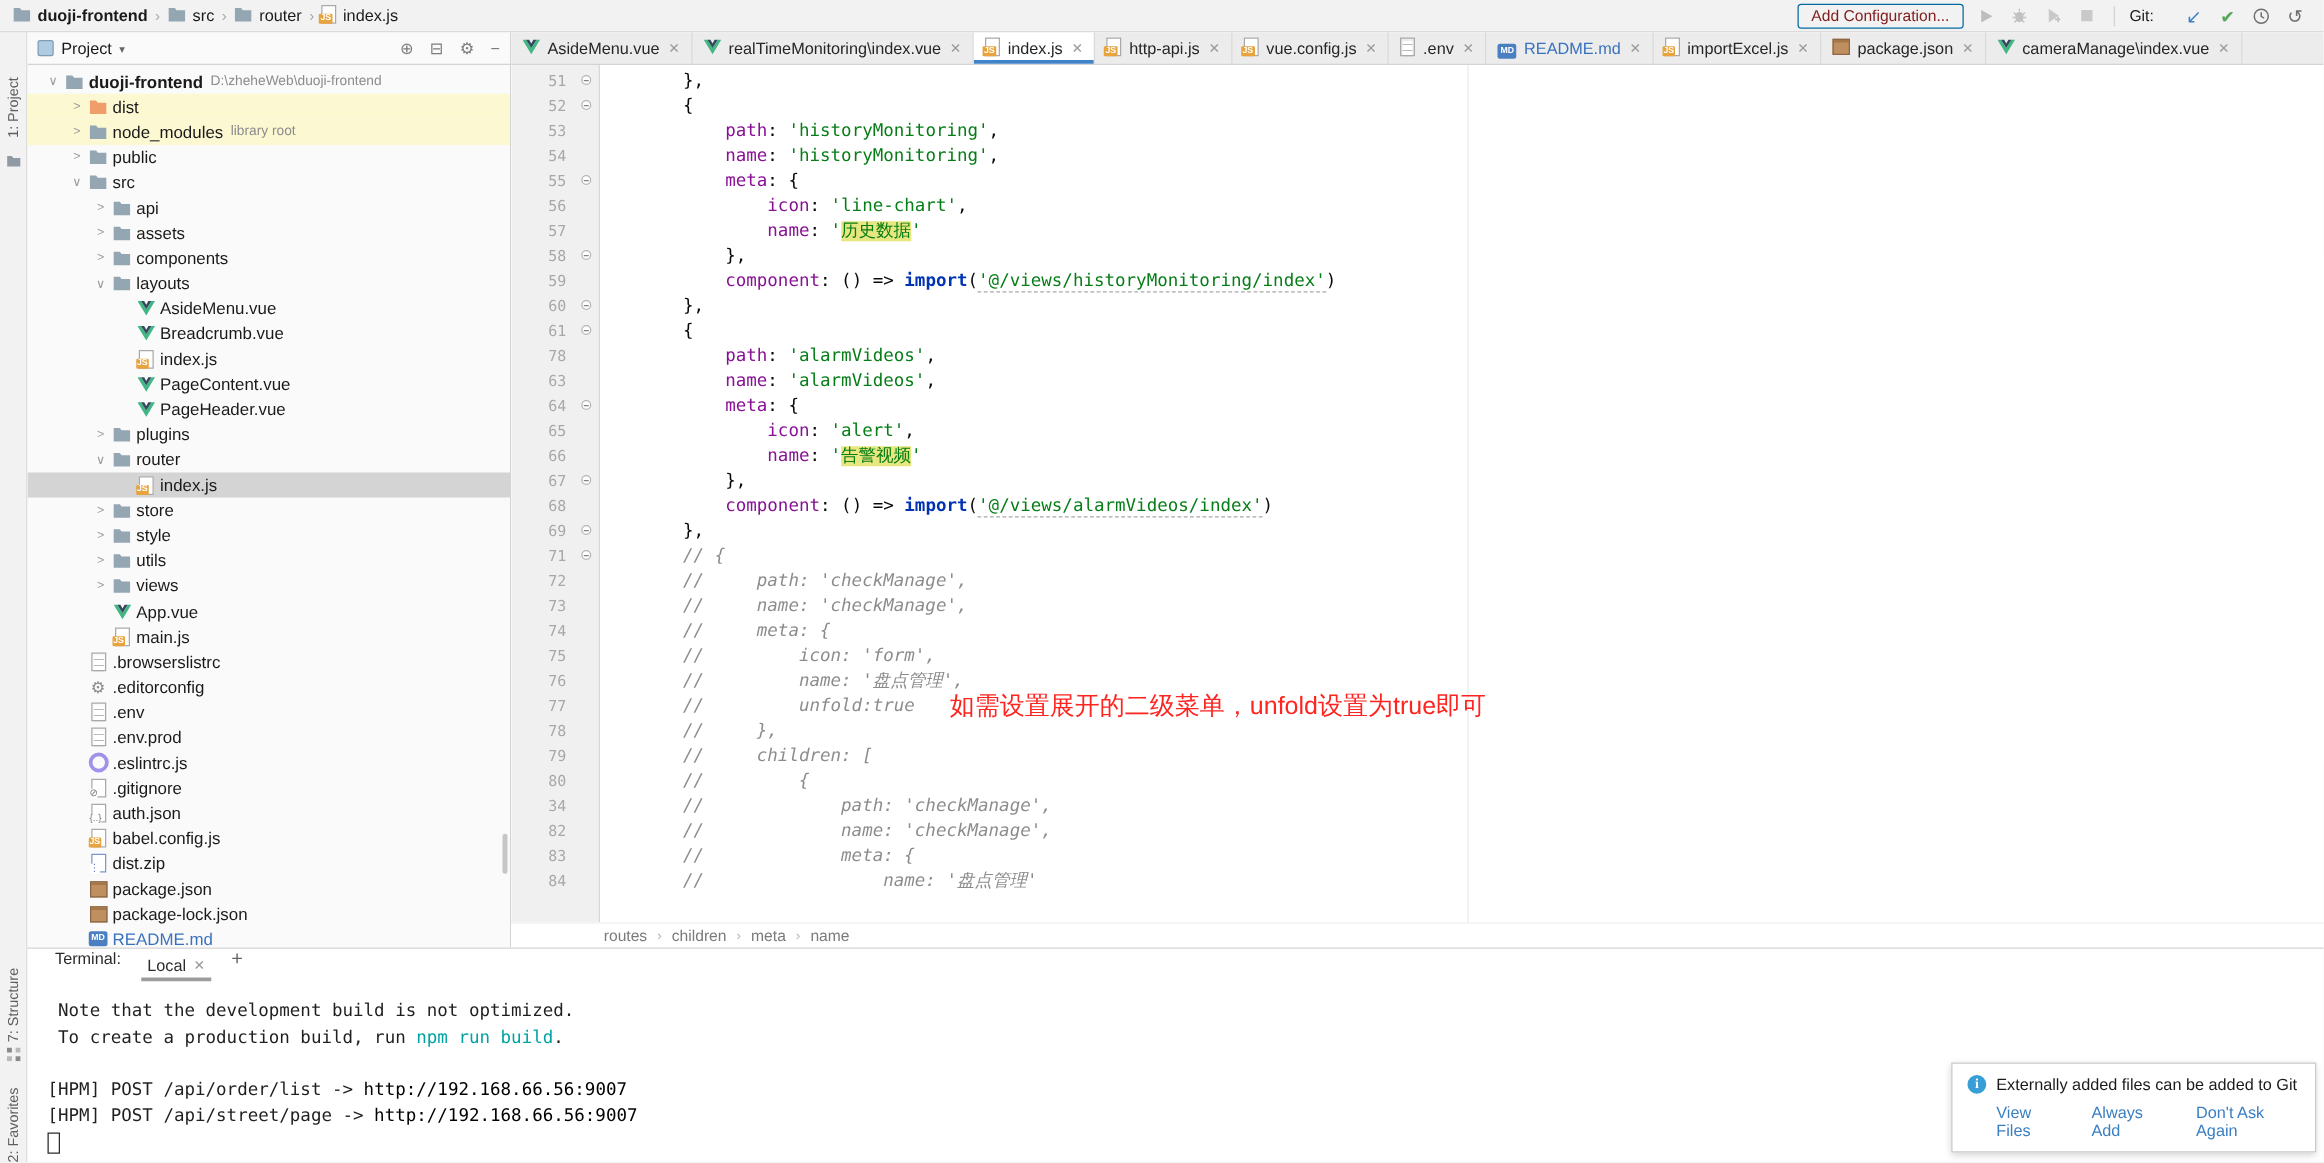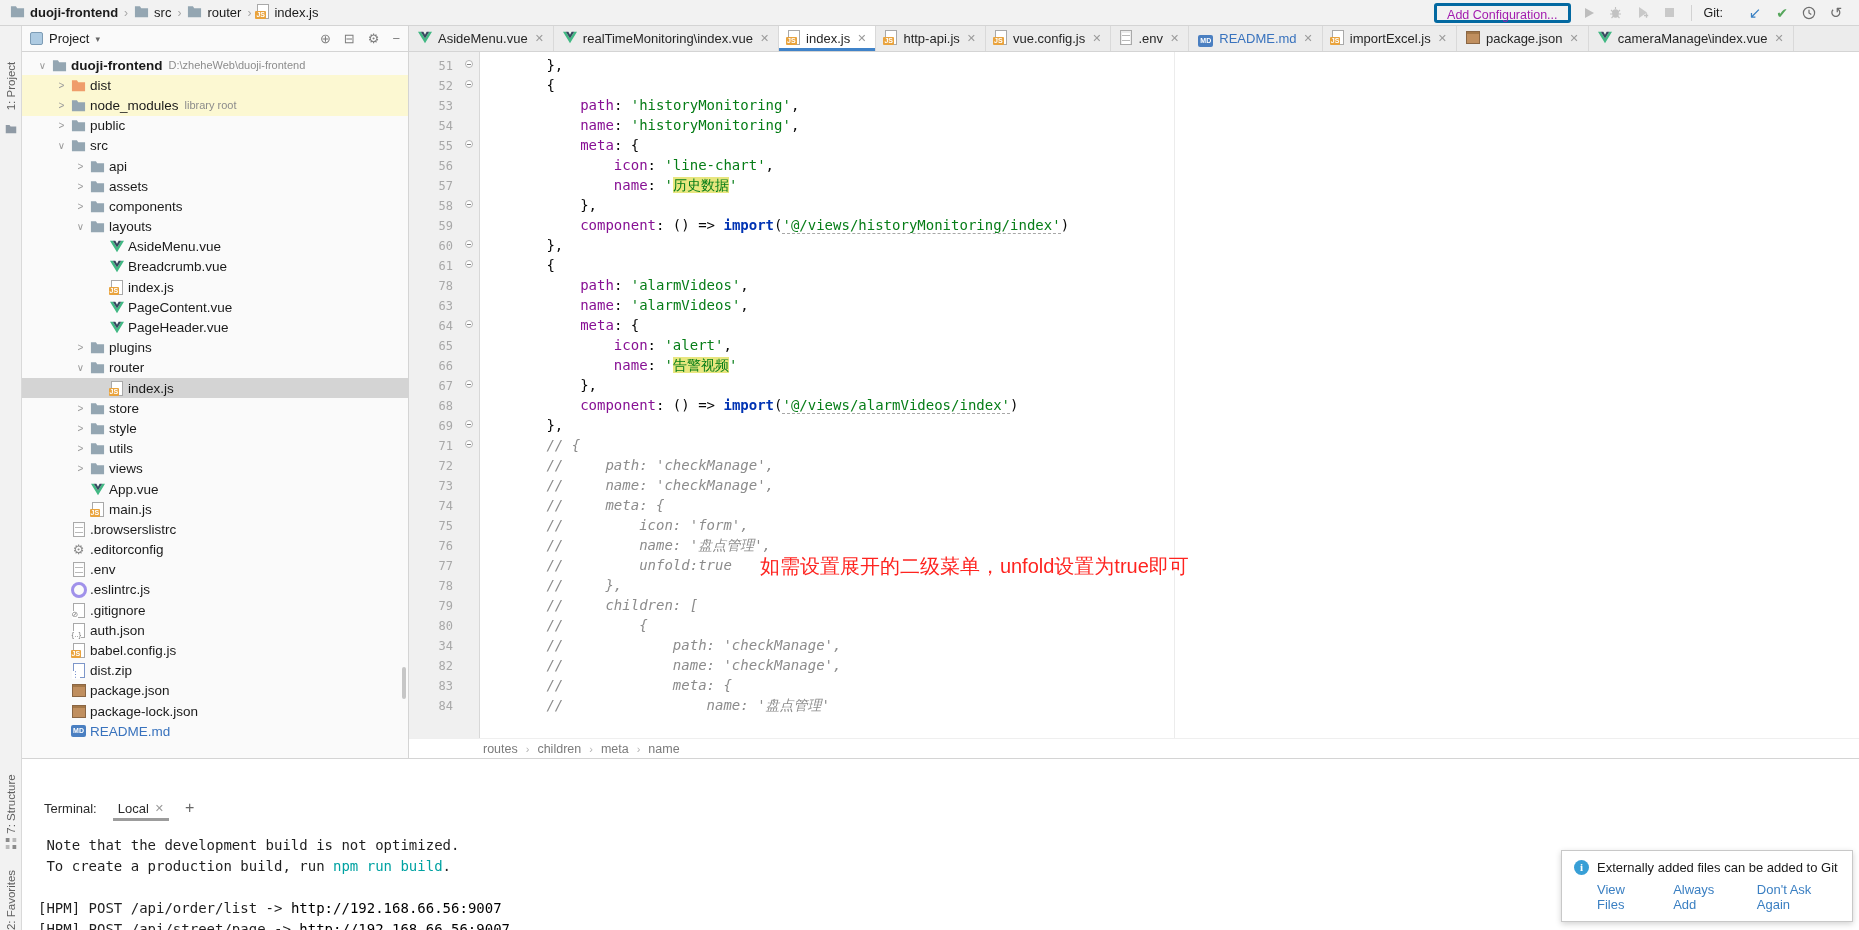--- a/index.html
+++ b/index.html
@@ -5,21 +5,21 @@
   html,body{margin:0;padding:0;background:#e9e9e9;font-family:"Liberation Sans",sans-serif;}
   #app{position:relative;width:1859px;height:930px;background:#fff;overflow:hidden;font-size:13px;color:#1a1a1a;}
 
   
   .topbar{position:absolute;left:0;top:0;width:1859px;height:26px;background:#f2f2f2;border-bottom:1px solid #d4d4d4;display:flex;align-items:center;justify-content:space-between;box-sizing:border-box;}
   .navcrumbs{display:flex;align-items:center;padding-left:10px;gap:5px;}
   .navcrumbs .crumb{display:flex;align-items:center;gap:5px;cursor:default;}
   .navcrumbs .sep{color:#a8a8a8;font-size:12px;padding:0 1px;}
   .navcrumbs .bold{font-weight:bold;}
   .topbar-right{display:flex;align-items:center;gap:9px;padding-right:14px;}
-  .add-config{border:3px solid #0369a1;background:transparent;border-radius:3px;font-family:"Liberation Sans",sans-serif;font-size:12.5px;color:#a21caf;padding:2px 10px;height:20px;}
+  .add-config{border:1px solid #0369a1;background:transparent;border-radius:3px;font-family:"Liberation Sans",sans-serif;font-size:12.5px;color:#7f1d1d;padding:2px 10px;height:20px;}
   .tb-ic{width:18px;height:18px;display:flex;align-items:center;justify-content:center;font-size:13px;color:#b9b9b9;}
   .tb-ic.en{color:#6f6f6f;}
   .tb-ic.blue{color:#3b82c4;}
   .tb-ic.green{color:#56a65c;}
   .tb-div{width:1px;height:16px;background:#d2d2d2;margin:0 3px;}
   .git-label{color:#1a1a1a;font-size:12.5px;margin-right:14px;}
 
   
   .stripe{position:absolute;left:0;top:26px;width:22px;bottom:0;background:#f2f2f2;border-right:1px solid #d9d9d9;box-sizing:border-box;}
   .vlabel{position:absolute;left:11px;transform:translate(-50%,-50%) rotate(-90deg);white-space:nowrap;font-size:11.5px;color:#5f5f5f;}
@@ -65,21 +65,21 @@
   .t-kw{color:#0033b3;font-weight:bold;} .t-c{color:#8c8c8c;font-style:italic;}
   .t-hl{color:#067d17;background:#e8e67f;}
   .t-u{color:#067d17;border-bottom:1px dashed #a8a8a8;}
   .annot{color:#fe2420;font-size:20px;font-family:"Liberation Sans",sans-serif;margin-left:28px;display:inline-block;vertical-align:middle;line-height:20px;font-style:normal;}
 
   .ed-crumbs{position:absolute;left:0;right:0;top:712px;height:20px;background:#fff;border-top:1px solid #efefef;display:flex;align-items:center;padding-left:74px;gap:8px;font-size:12.5px;color:#7b7b7b;box-sizing:border-box;}
   .ed-crumbs .sep{color:#b3b3b3;font-size:11px;}
 
   
   .terminal{position:absolute;left:22px;top:758px;right:0;bottom:0;background:#fff;border-top:1px solid #d4d4d4;box-sizing:border-box;}
-  .term-tabs{height:26px;display:flex;align-items:center;padding-left:22px;font-size:13px;color:#2b2b2b;margin-top:36px;}
+  .term-tabs{height:26px;display:flex;align-items:flex-start;padding-left:22px;font-size:13px;color:#2b2b2b;}
   .term-tab{position:relative;margin-left:16px;padding:0 5px;height:26px;display:flex;align-items:center;gap:6px;}
   .term-tab::after{content:"";position:absolute;left:0;right:0;bottom:0;height:3px;background:#9c9c9c;}
   .term-x{color:#9a9a9a;font-size:11px;}
   .term-plus{margin-left:16px;color:#666;font-size:16px;}
   .term-body{padding:14px 0 0 16px;font-family:"DejaVu Sans Mono",monospace;font-size:14px;line-height:21px;white-space:pre;color:#1f1f1f;}
   .t-cy{color:#00a2a2;} .t-url{color:#000000;}
   .cursor{display:inline-block;width:8px;height:15px;border:1px solid #2b2b2b;vertical-align:middle;}
 
   
   .notif{position:absolute;right:6px;bottom:8px;width:292px;background:#fff;border:1px solid #c8c8c8;box-shadow:0 2px 6px rgba(0,0,0,.18);padding:9px 12px 9px 12px;box-sizing:border-box;}
@@ -431,20 +431,27 @@
             <span class="ic-gear">⚙</span>
           </span>
           <span class="tlabel">.editorconfig</span>
         </div>
         <div class="trow" style="padding-left: 31px;">
           <span class="tchev"></span>
           <span class="ticon">
             <span class="ic-doc lines"></span>
           </span>
           <span class="tlabel">.env</span>
+        </div>
+        <div class="trow" style="padding-left: 31px;">
+          <span class="tchev"></span>
+          <span class="ticon">
+            <span class="ic-doc lines"></span>
+          </span>
+          <span class="tlabel">.env.prod</span>
         </div>
         <div class="trow" style="padding-left: 31px; align-items: center;">
           <span class="tchev"></span>
           <span class="ticon">
             <span class="ic-eslint"></span>
           </span>
           <span class="tlabel">.eslintrc.js</span>
         </div>
         <div class="trow" style="padding-left: 31px;">
           <span class="tchev"></span>

